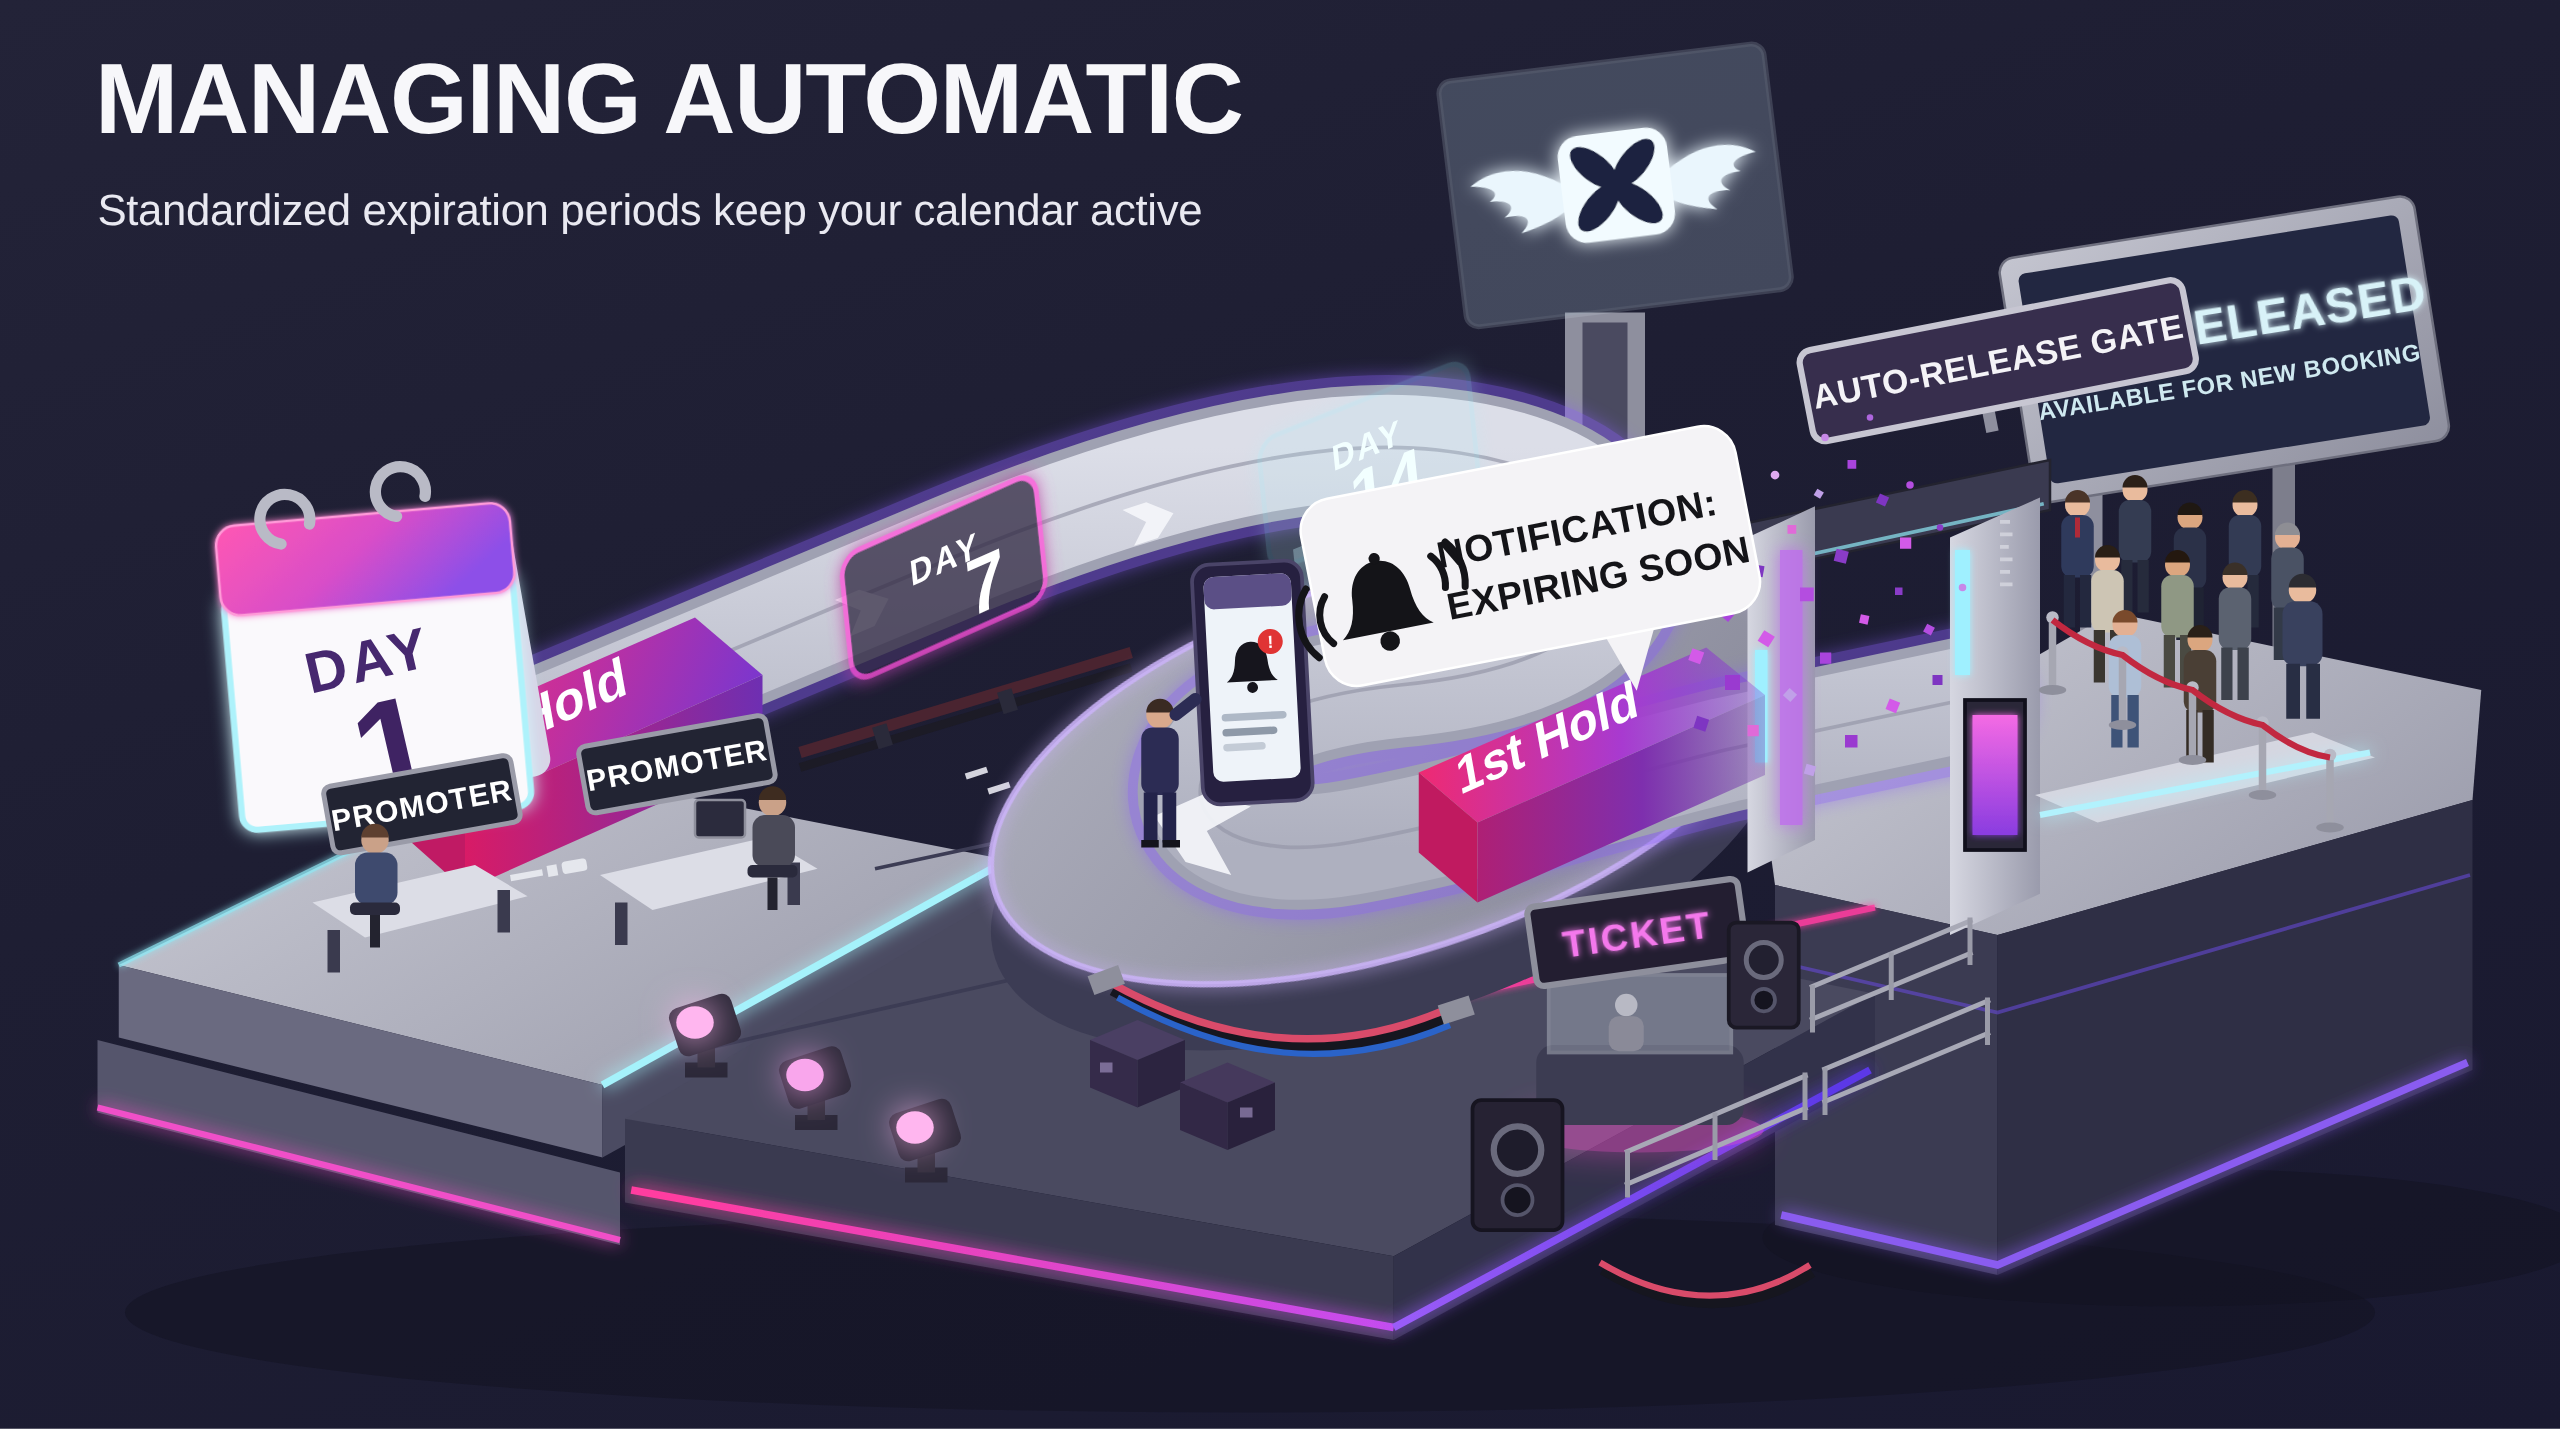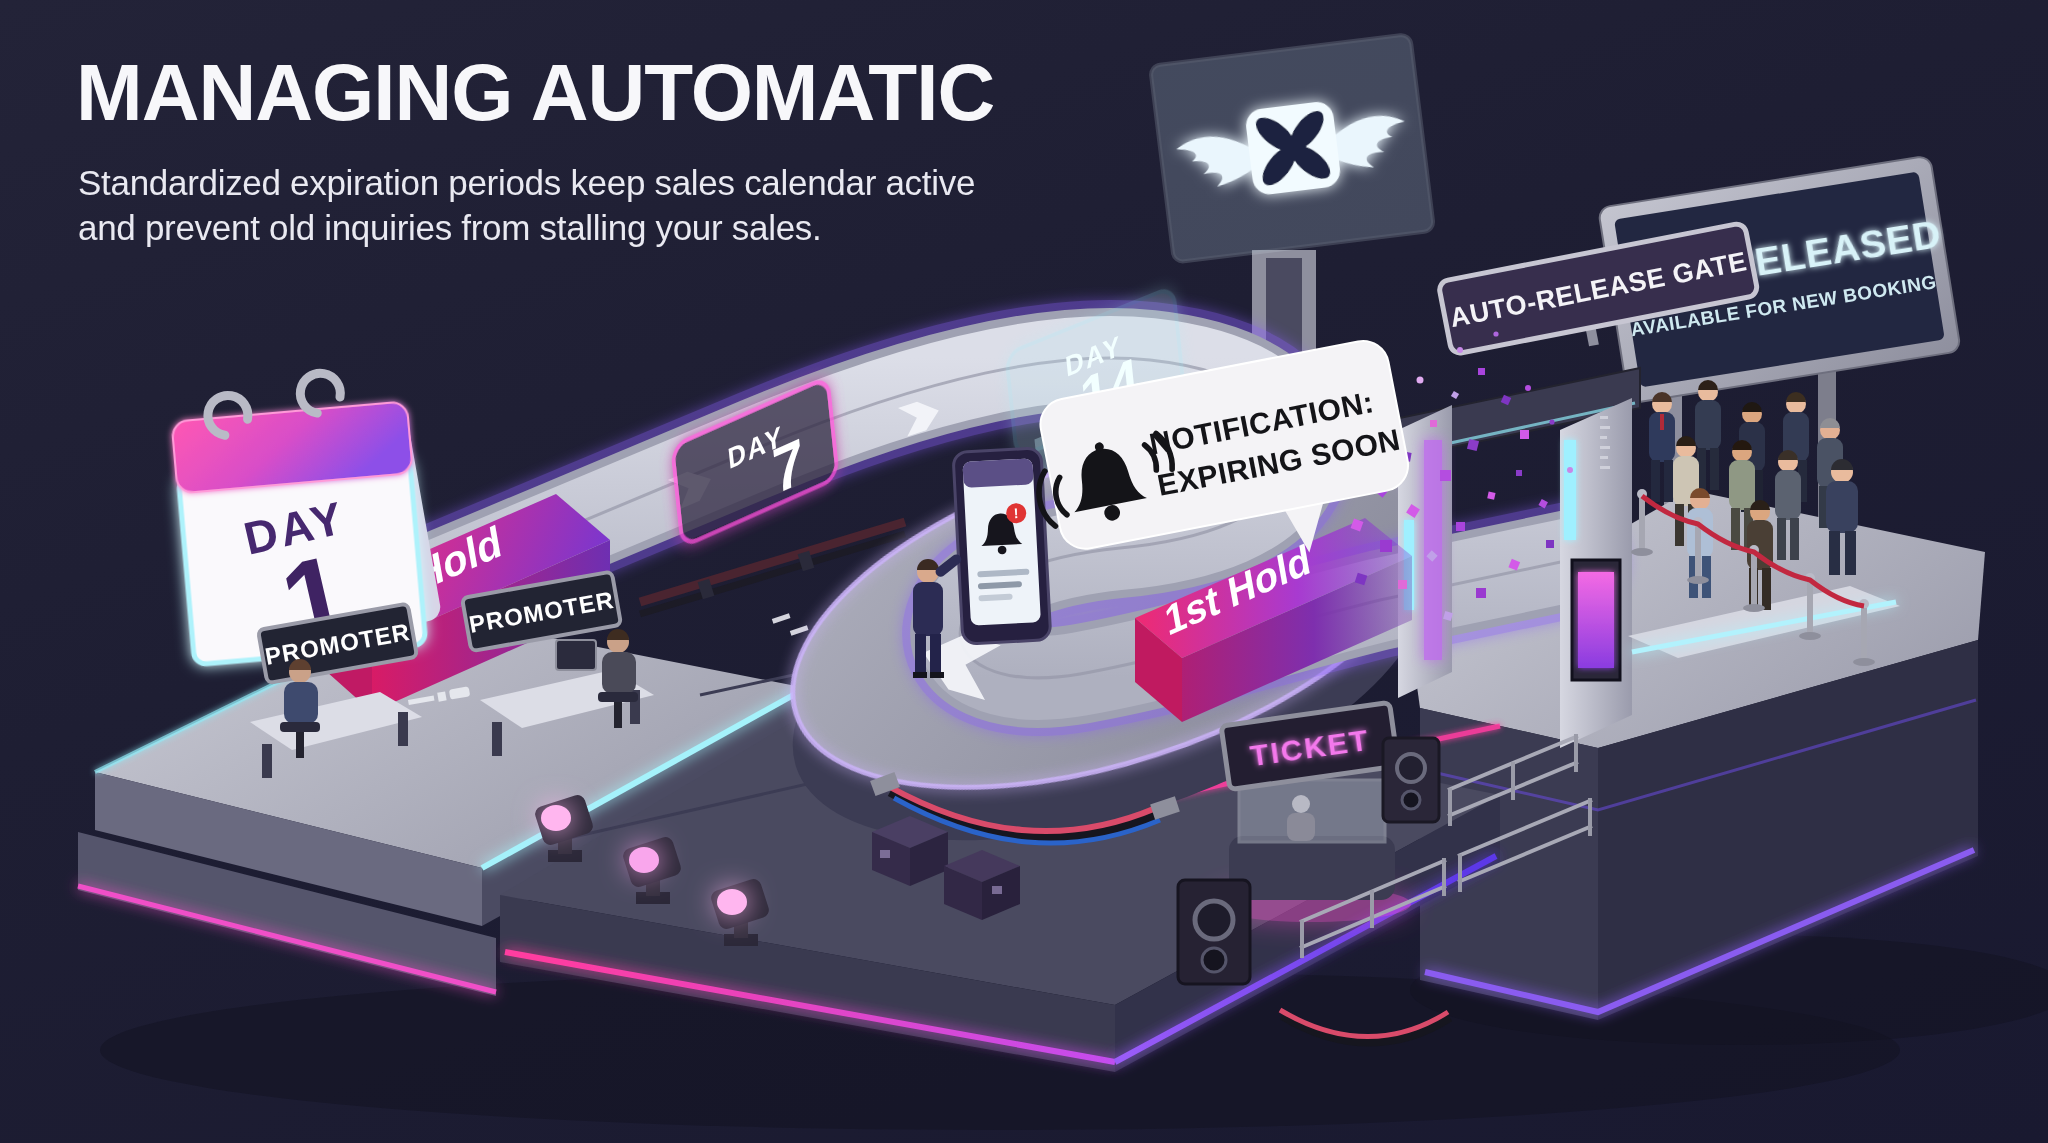--- a/index.html
+++ b/index.html
@@ -1,41 +1,40 @@
 <!DOCTYPE html>
 <html><head>
 <meta charset="utf-8">
 <style>
   html,body{margin:0;padding:0;}
   body{
     width:2048px;height:1143px;overflow:hidden;position:relative;
     background:linear-gradient(160deg,#232338 0%,#1e1e33 40%,#191930 100%);
     font-family:"Liberation Sans",sans-serif;
   }
-  .hdr{position:absolute;left:76px;top:52px;z-index:5;}
+  .hdr{position:absolute;left:76px;top:38px;z-index:5;}
   .title{color:#f7f7fa;font-weight:bold;font-size:80px;line-height:1.02;letter-spacing:-1px;margin:0;}
   .title span{display:block;}
   .subtitle{color:#e9e9f1;font-size:35px;line-height:1.3;margin:26px 0 0 2px;letter-spacing:-0.3px;}
   .subtitle span{display:block;}
   .scene{position:absolute;left:0;top:0;z-index:1;}
   text{font-family:"Liberation Sans",sans-serif;}
   .arrow{fill:#f4f5fa;opacity:.92;}
   .rail{stroke:#a8a9b6;stroke-width:4;fill:none;}
   .post{stroke:#9a9ba8;stroke-width:4;}
 </style>
 </head>
 <body>
 
 <header class="hdr">
   <h1 class="title">
     <span>MANAGING AUTOMATIC</span>
   </h1>
   <p class="subtitle">
-    <span>Standardized expiration periods keep sales calendar active</span>
-    <span>and prevent old inquiries from stalling your sales.</span>
+    <span>Standardized expiration periods keep your calendar active</span>
   </p>
 </header>
 
 <svg class="scene" width="2048" height="1143" viewBox="0 0 2048 1143">
 <defs>
   <linearGradient id="calHead" x1="0" y1="0" x2="1" y2="0.4">
     <stop offset="0" stop-color="#ff57b3"></stop>
         <stop offset="0.55" stop-color="#d84ec8"></stop>
         <stop offset="1" stop-color="#8d4fe8"></stop>
   </linearGradient>

